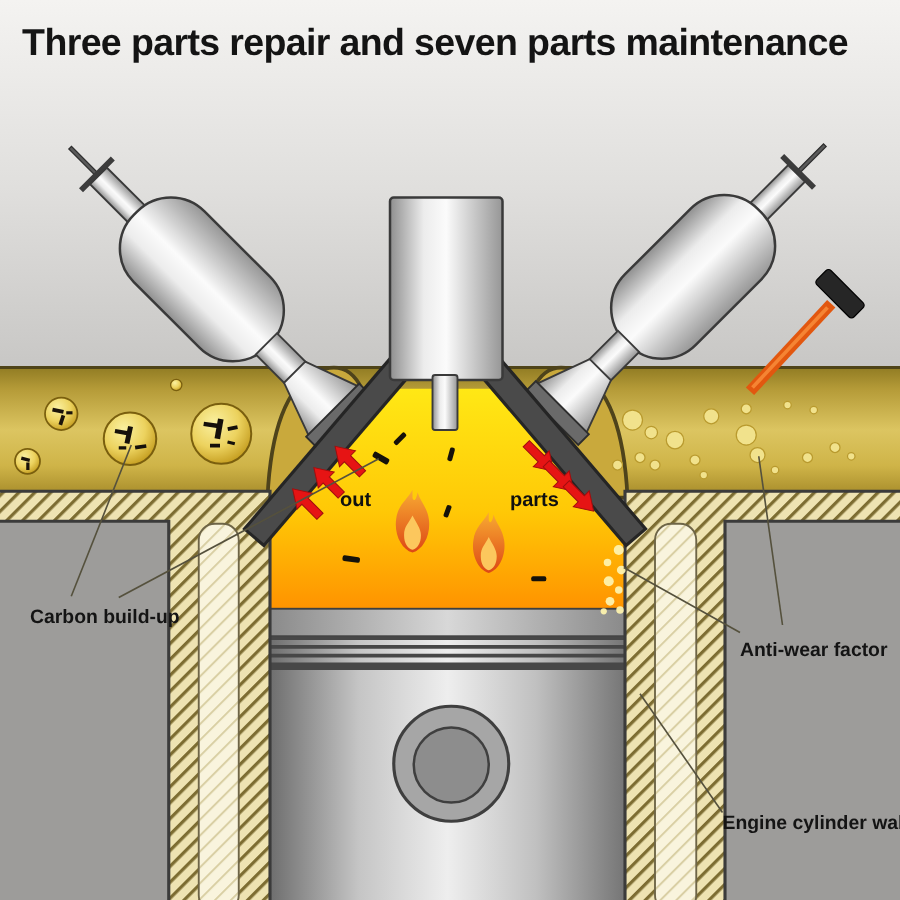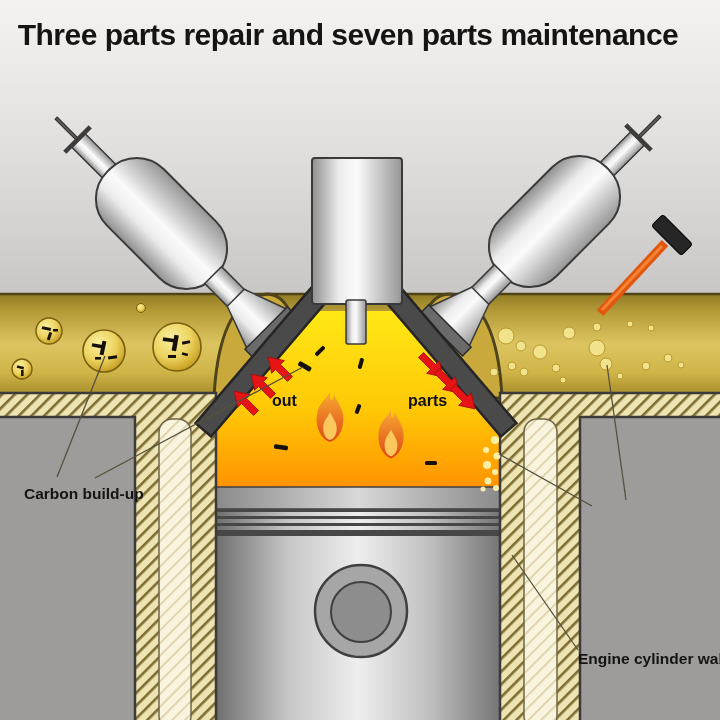--- a/index.html
+++ b/index.html
@@ -247,15 +247,16 @@
 </svg>
 
 <div class="title-block">
   <div>Three parts repair and seven parts maintenance</div>
 </div>
 
 <div class="flow-label" style="left:272px;top:392px;">out</div>
 <div class="flow-label" style="left:408px;top:392px;">parts</div>
 
 <div class="ann-label" style="left:24px;top:485px;">Carbon build-up</div>
+<div class="ann-label" style="left:592px;top:512px;">Anti-wear factor</div>
 <div class="ann-label" style="left:578px;top:650px;">Engine cylinder wall</div>
 
 </div>
 
 </body></html>

